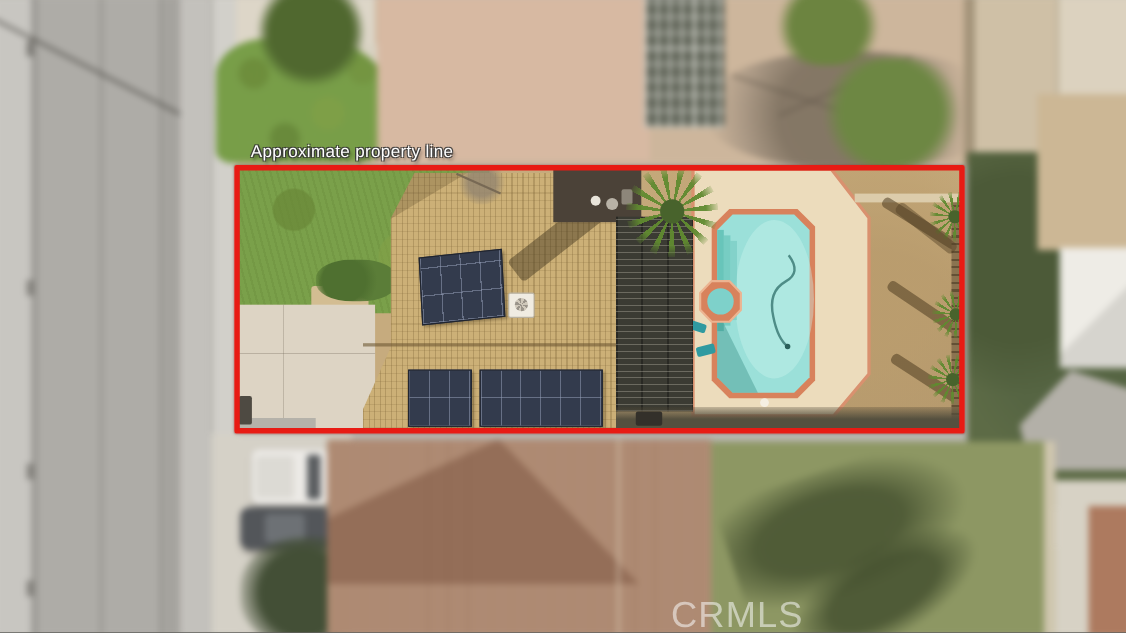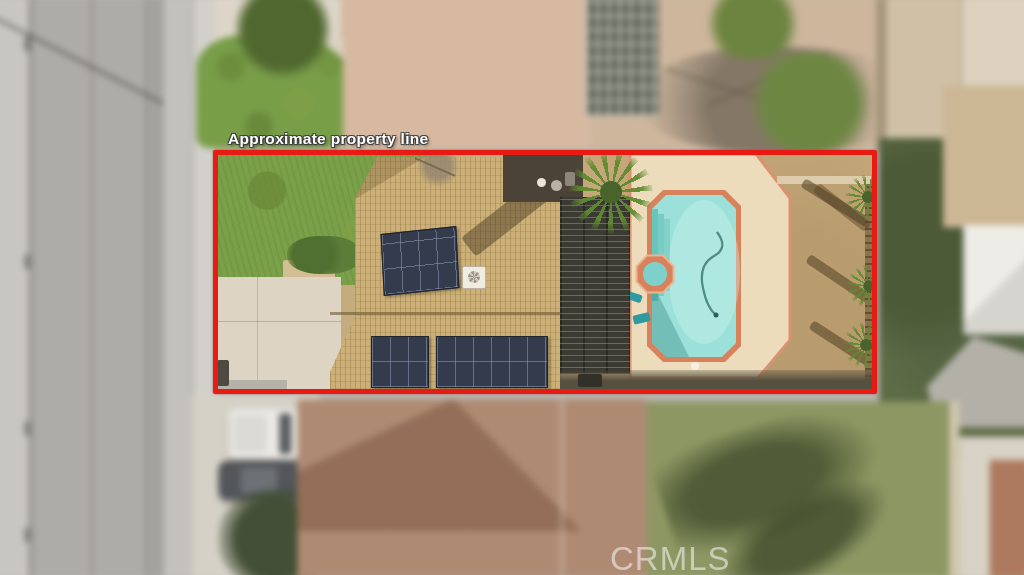--- a/index.html
+++ b/index.html
@@ -30,21 +30,21 @@
   .shadow-band{background:rgba(80,62,34,.55);border-radius:4px;}
   .grass{background-color:#7aa04a;
     background-image:
       radial-gradient(circle at 22% 28%, rgba(105,135,55,.7) 0 9%, transparent 10%),
       radial-gradient(circle at 65% 60%, rgba(130,160,70,.6) 0 12%, transparent 13%),
       radial-gradient(circle at 40% 80%, rgba(95,125,50,.6) 0 10%, transparent 11%),
       radial-gradient(circle at 85% 25%, rgba(112,142,60,.55) 0 8%, transparent 9%),
       repeating-linear-gradient(75deg, rgba(90,120,45,.18) 0 2px, transparent 2px 6px);}
   
   #prop-label{position:absolute;left:228px;top:130px;z-index:40;
-    font-size:15.5px;font-weight:bold;color:#fff;letter-spacing:.3px;
+    font-size:15.5px;font-weight:normal;color:#fff;letter-spacing:.3px;
     text-shadow:-1px -1px 0 rgba(55,55,55,.85),1px -1px 0 rgba(55,55,55,.85),
                 -1px 1px 0 rgba(55,55,55,.85),1px 1px 0 rgba(55,55,55,.85),
                 2px 2px 3px rgba(0,0,0,.45);}
   #red-box{position:absolute;left:213px;top:150px;width:664px;height:244px;z-index:30;
     border:5px solid #e81b14;border-radius:2px;box-sizing:border-box;
     box-shadow:0 0 2px rgba(120,0,0,.5);}
   #watermark{position:absolute;left:610px;top:540px;z-index:45;
     font-size:33px;font-weight:400;letter-spacing:1px;color:rgba(250,250,250,.55);}
   
   #property{position:absolute;left:217px;top:154px;width:656px;height:236px;

